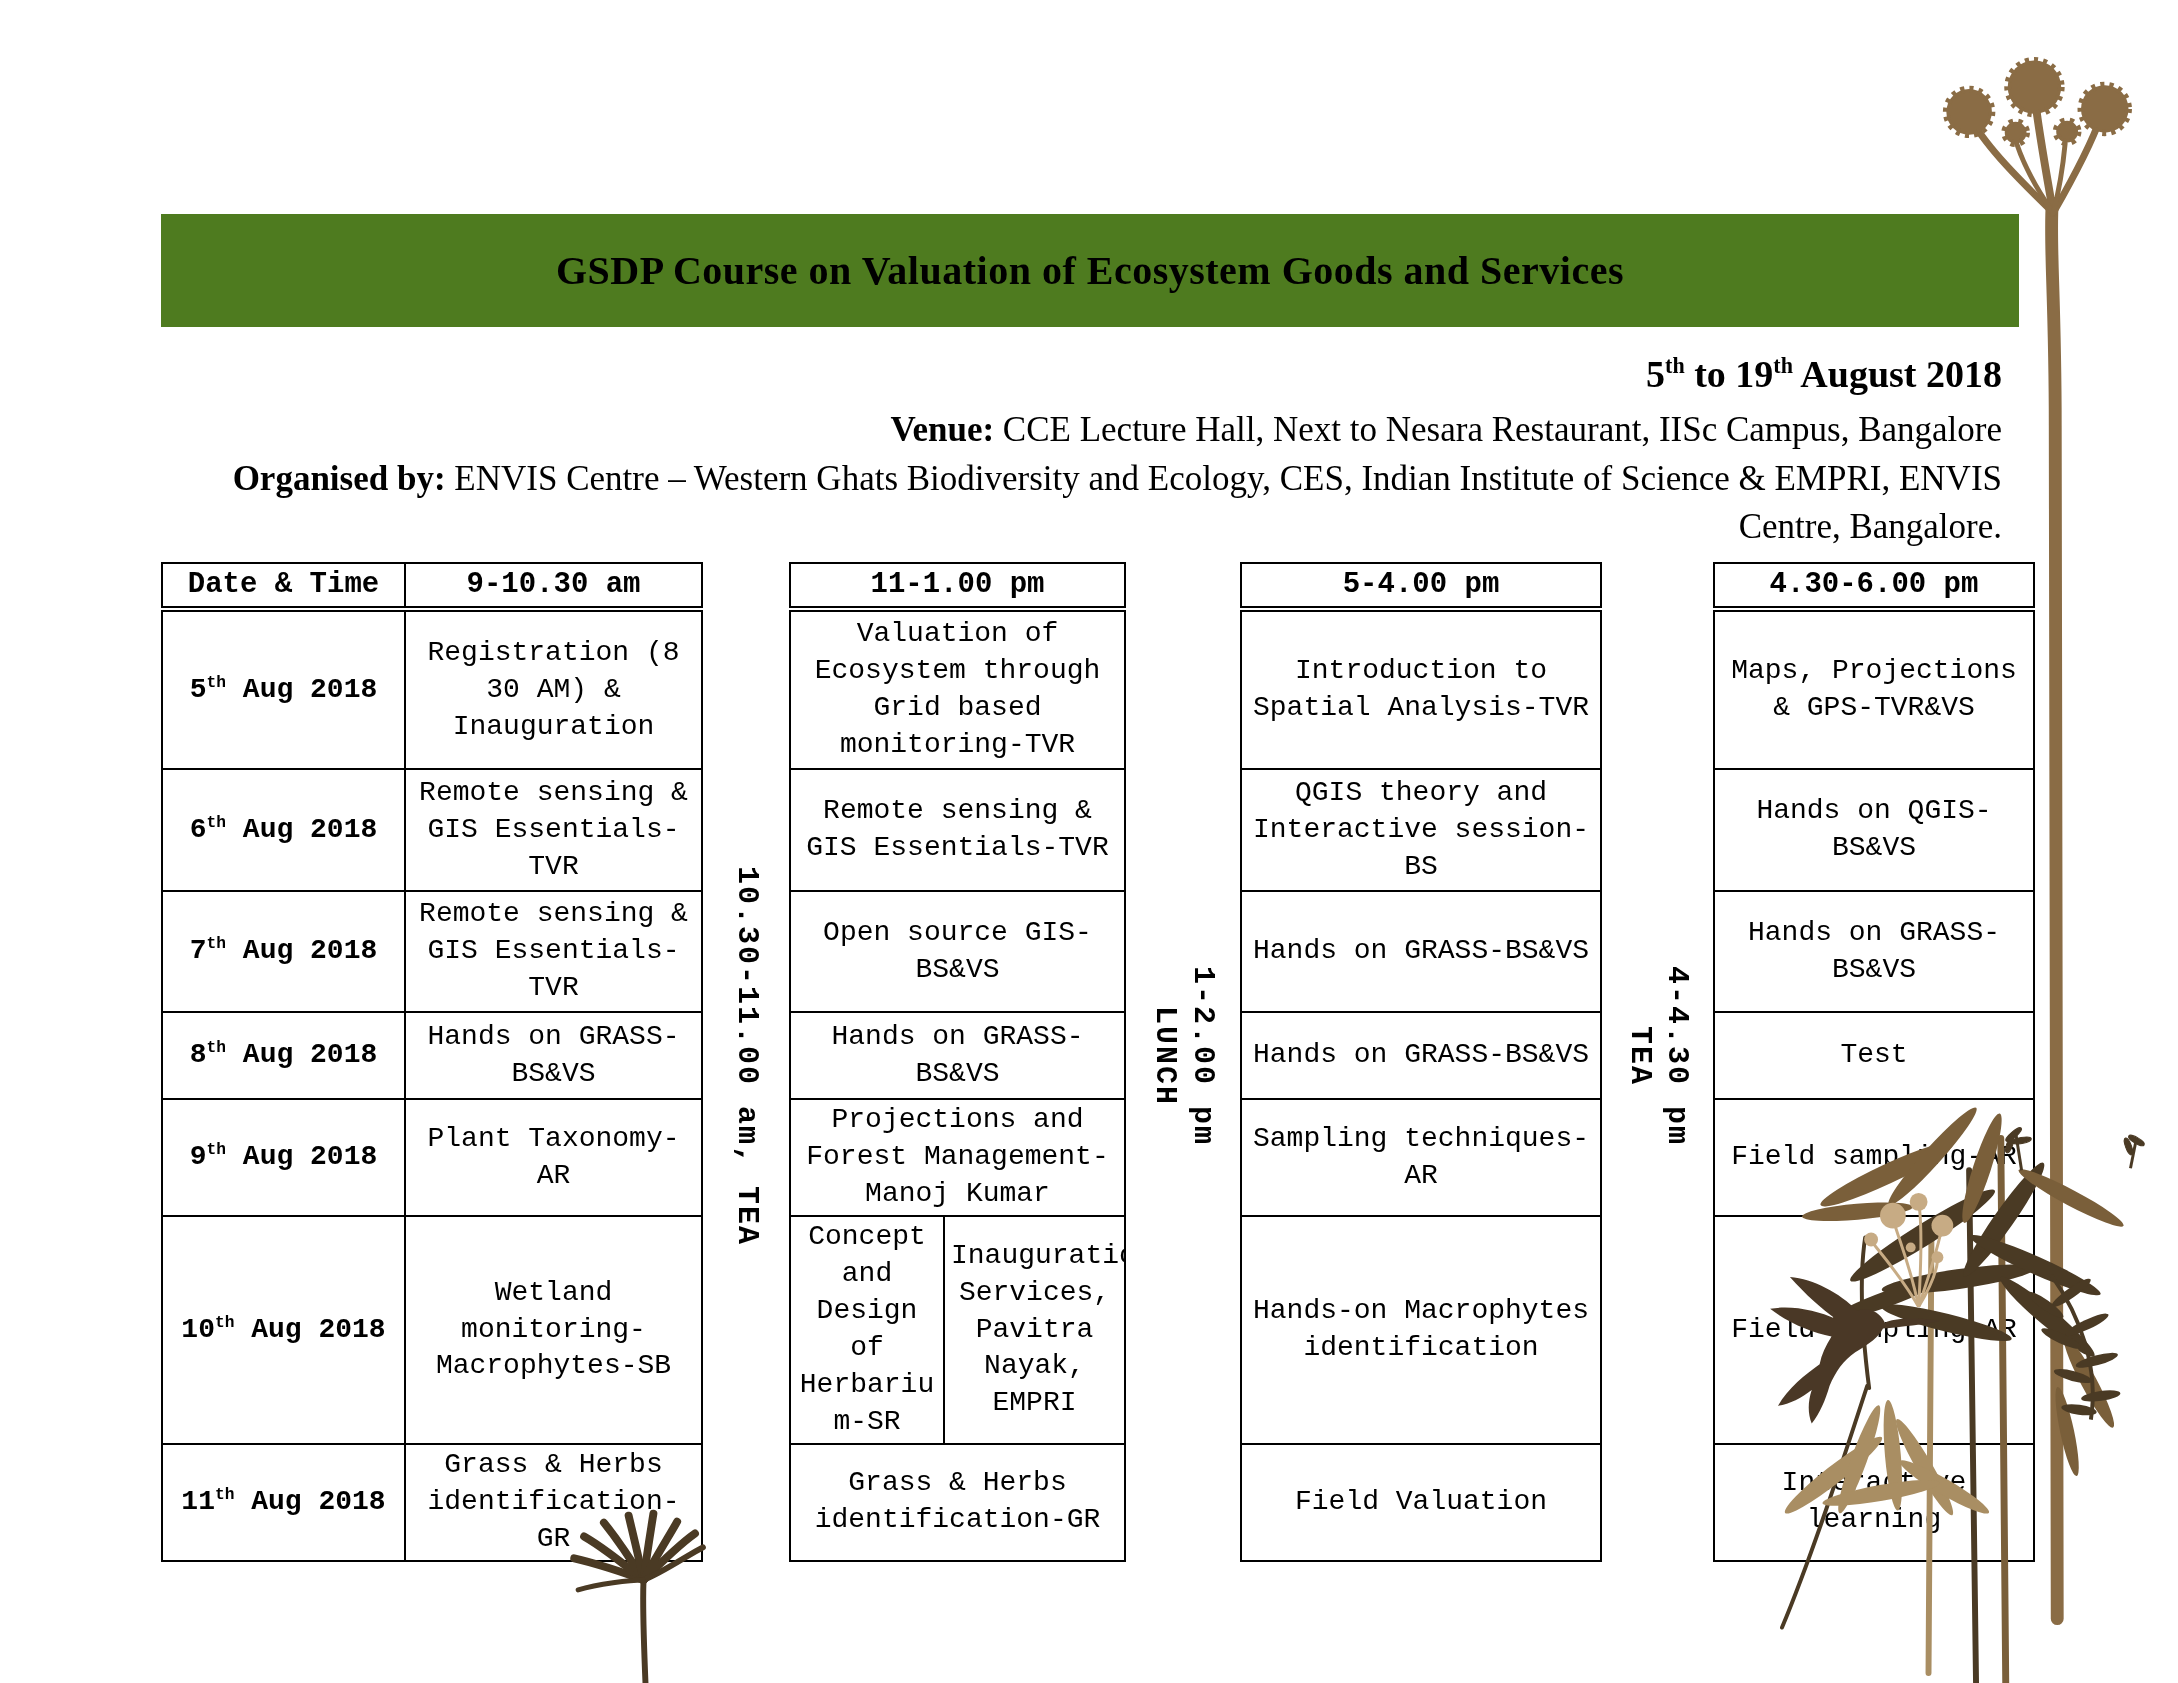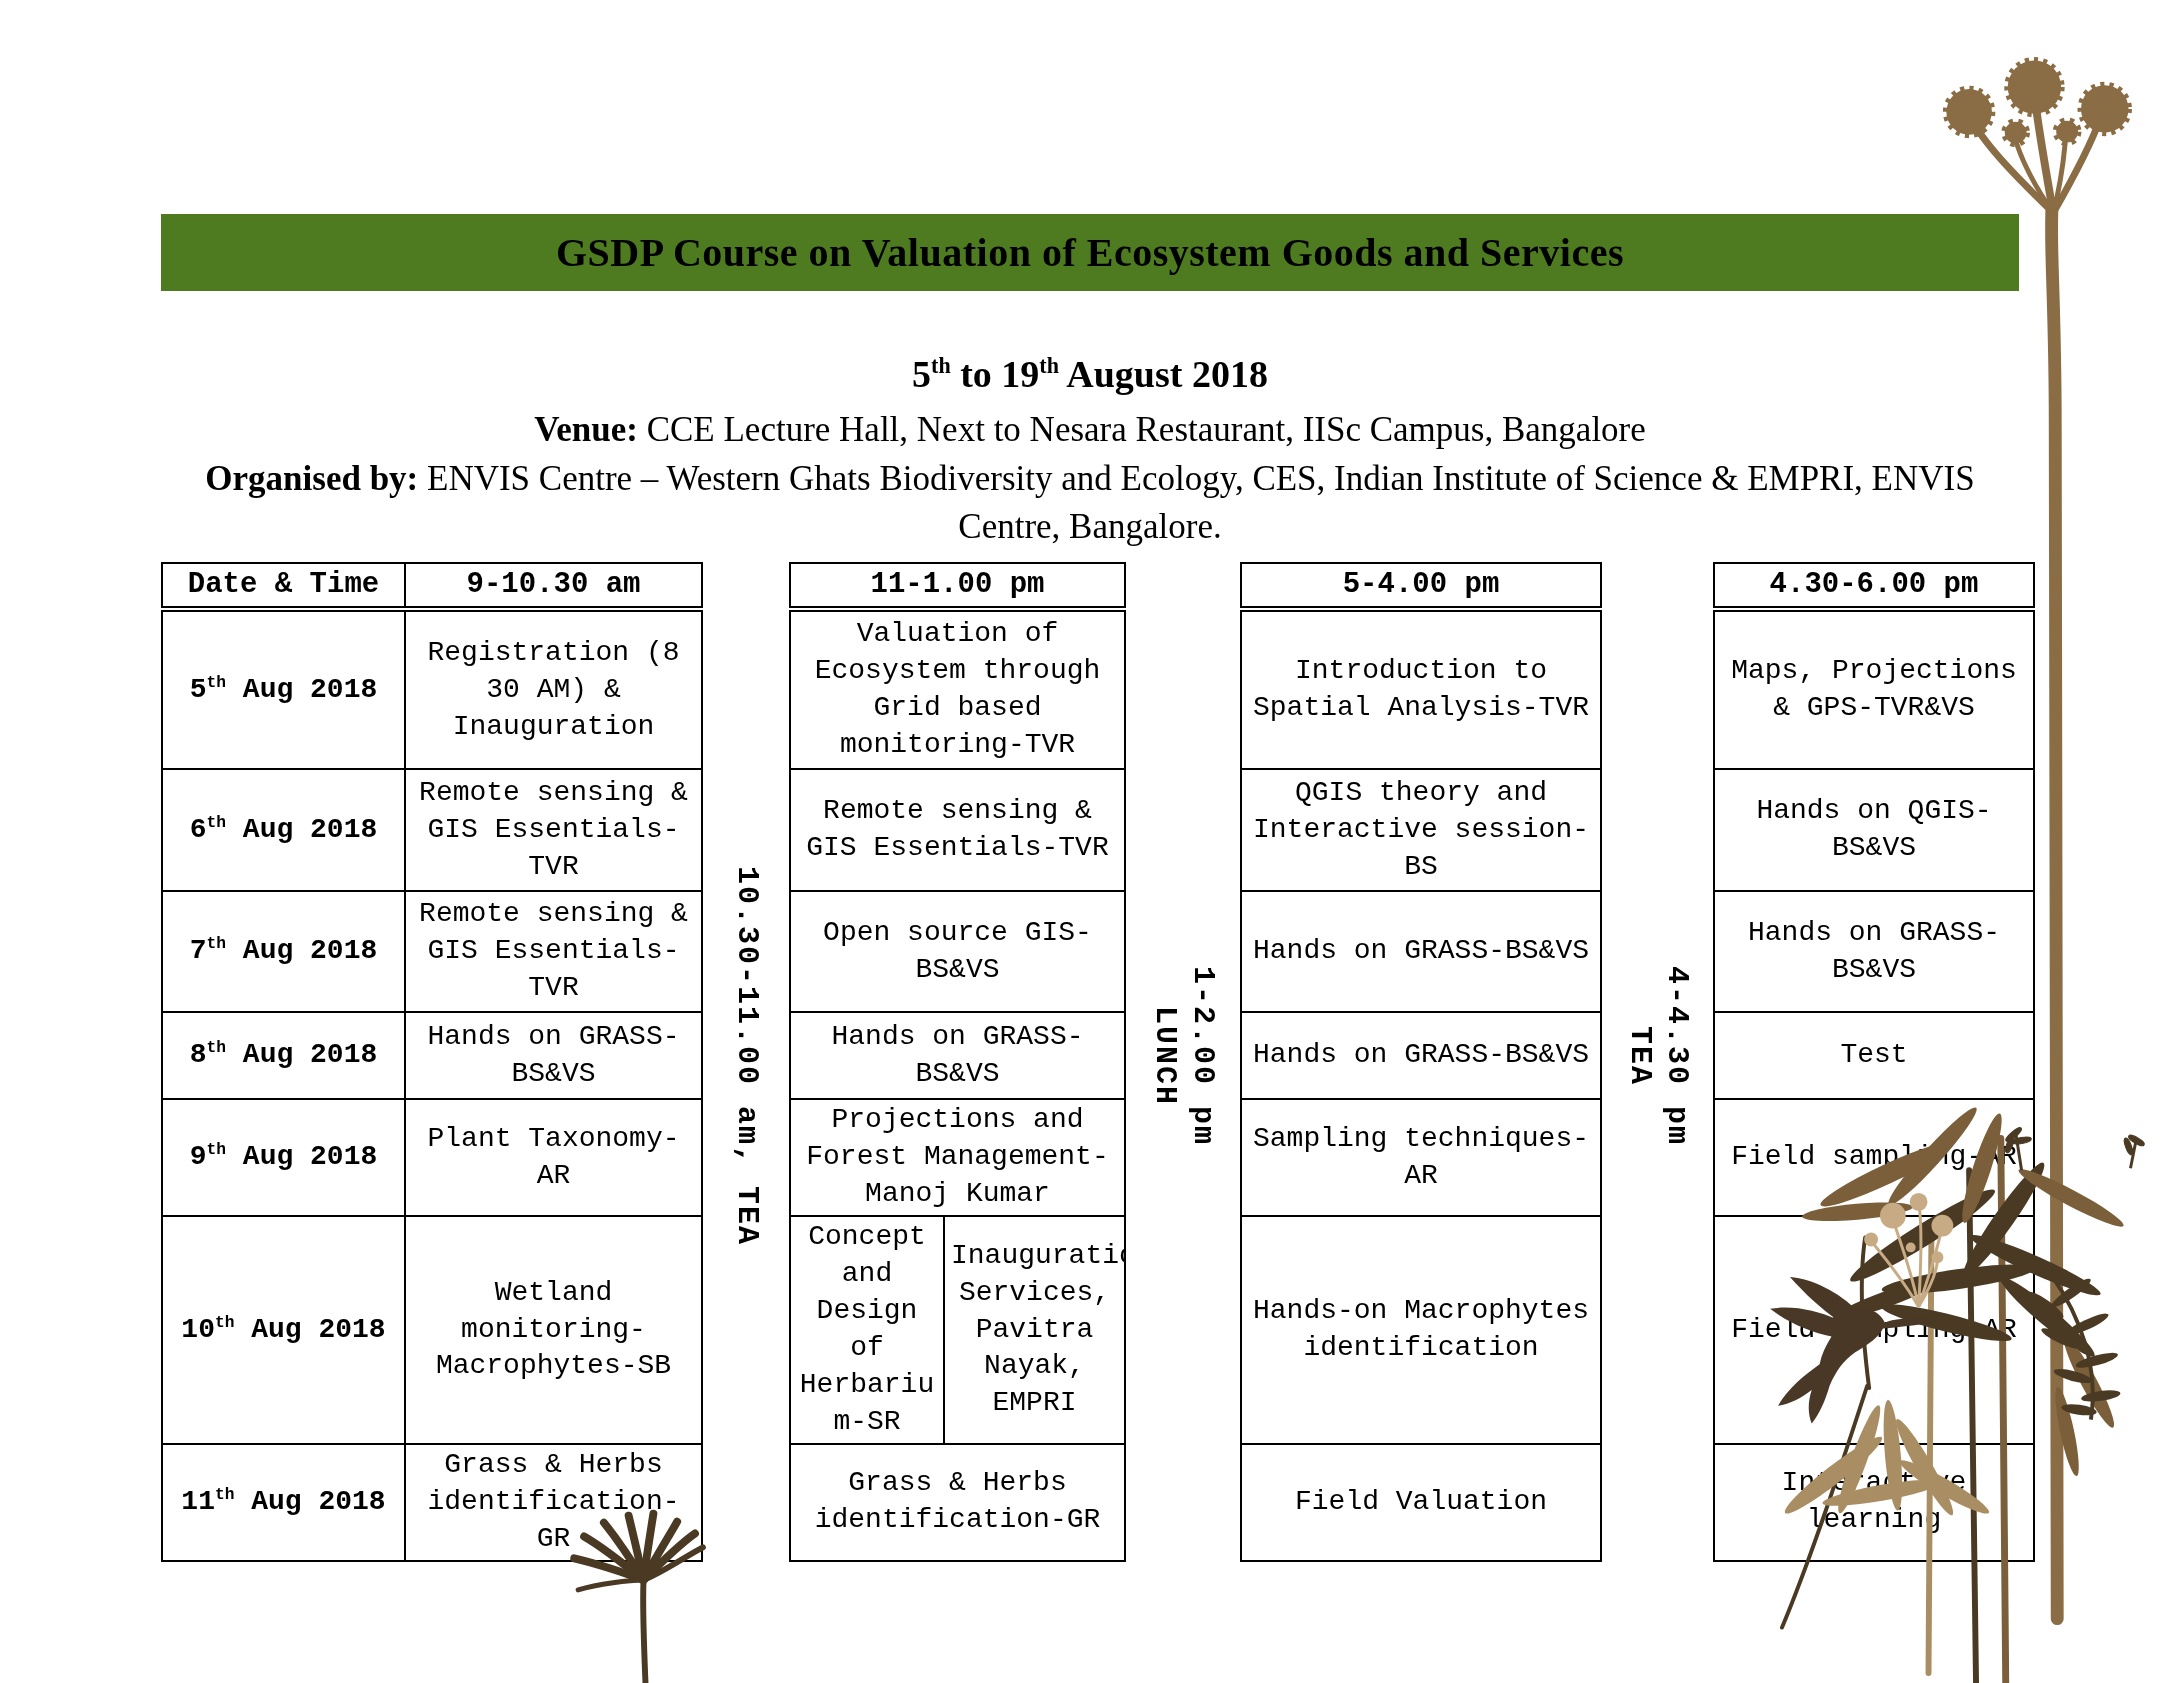--- a/index.html
+++ b/index.html
@@ -13,31 +13,31 @@
     --ink:#000000;
   }
   *{box-sizing:border-box;}
   html,body{margin:0;padding:0;}
   body{
     width:2178px;height:1683px;position:relative;overflow:hidden;
     background:#ffffff;color:var(--ink);
     font-family:"Liberation Serif","DejaVu Serif",serif;
   }
   .banner{
-    position:absolute;left:161px;top:214px;width:1858px;height:77px;
+    position:absolute;left:161px;top:214px;width:1858px;height:113px;
     background:var(--banner_green);
     display:flex;align-items:center;justify-content:center;
   }
   .banner h1{
     margin:0;font-size:40px;font-weight:bold;color:#000;
     letter-spacing:0.5px;
   }
   .intro{
-    position:absolute;left:161px;top:348px;width:1858px;
-    text-align:center;font-size:35px;line-height:1.38;
+    position:absolute;left:144px;top:348px;width:1858px;
+    text-align:right;font-size:35px;line-height:1.38;
   }
   .intro .dateline{font-size:38px;font-weight:bold;margin-bottom:6px;}
   sup{font-size:.58em;vertical-align:super;line-height:0;}
   .lbl{font-weight:bold;}
 
   table.schedule{
     position:absolute;left:161px;top:562px;width:1872px;
     border-collapse:collapse;table-layout:fixed;font-family:Liberation Mono, monospace;
   }
   .schedule td,.schedule th{

